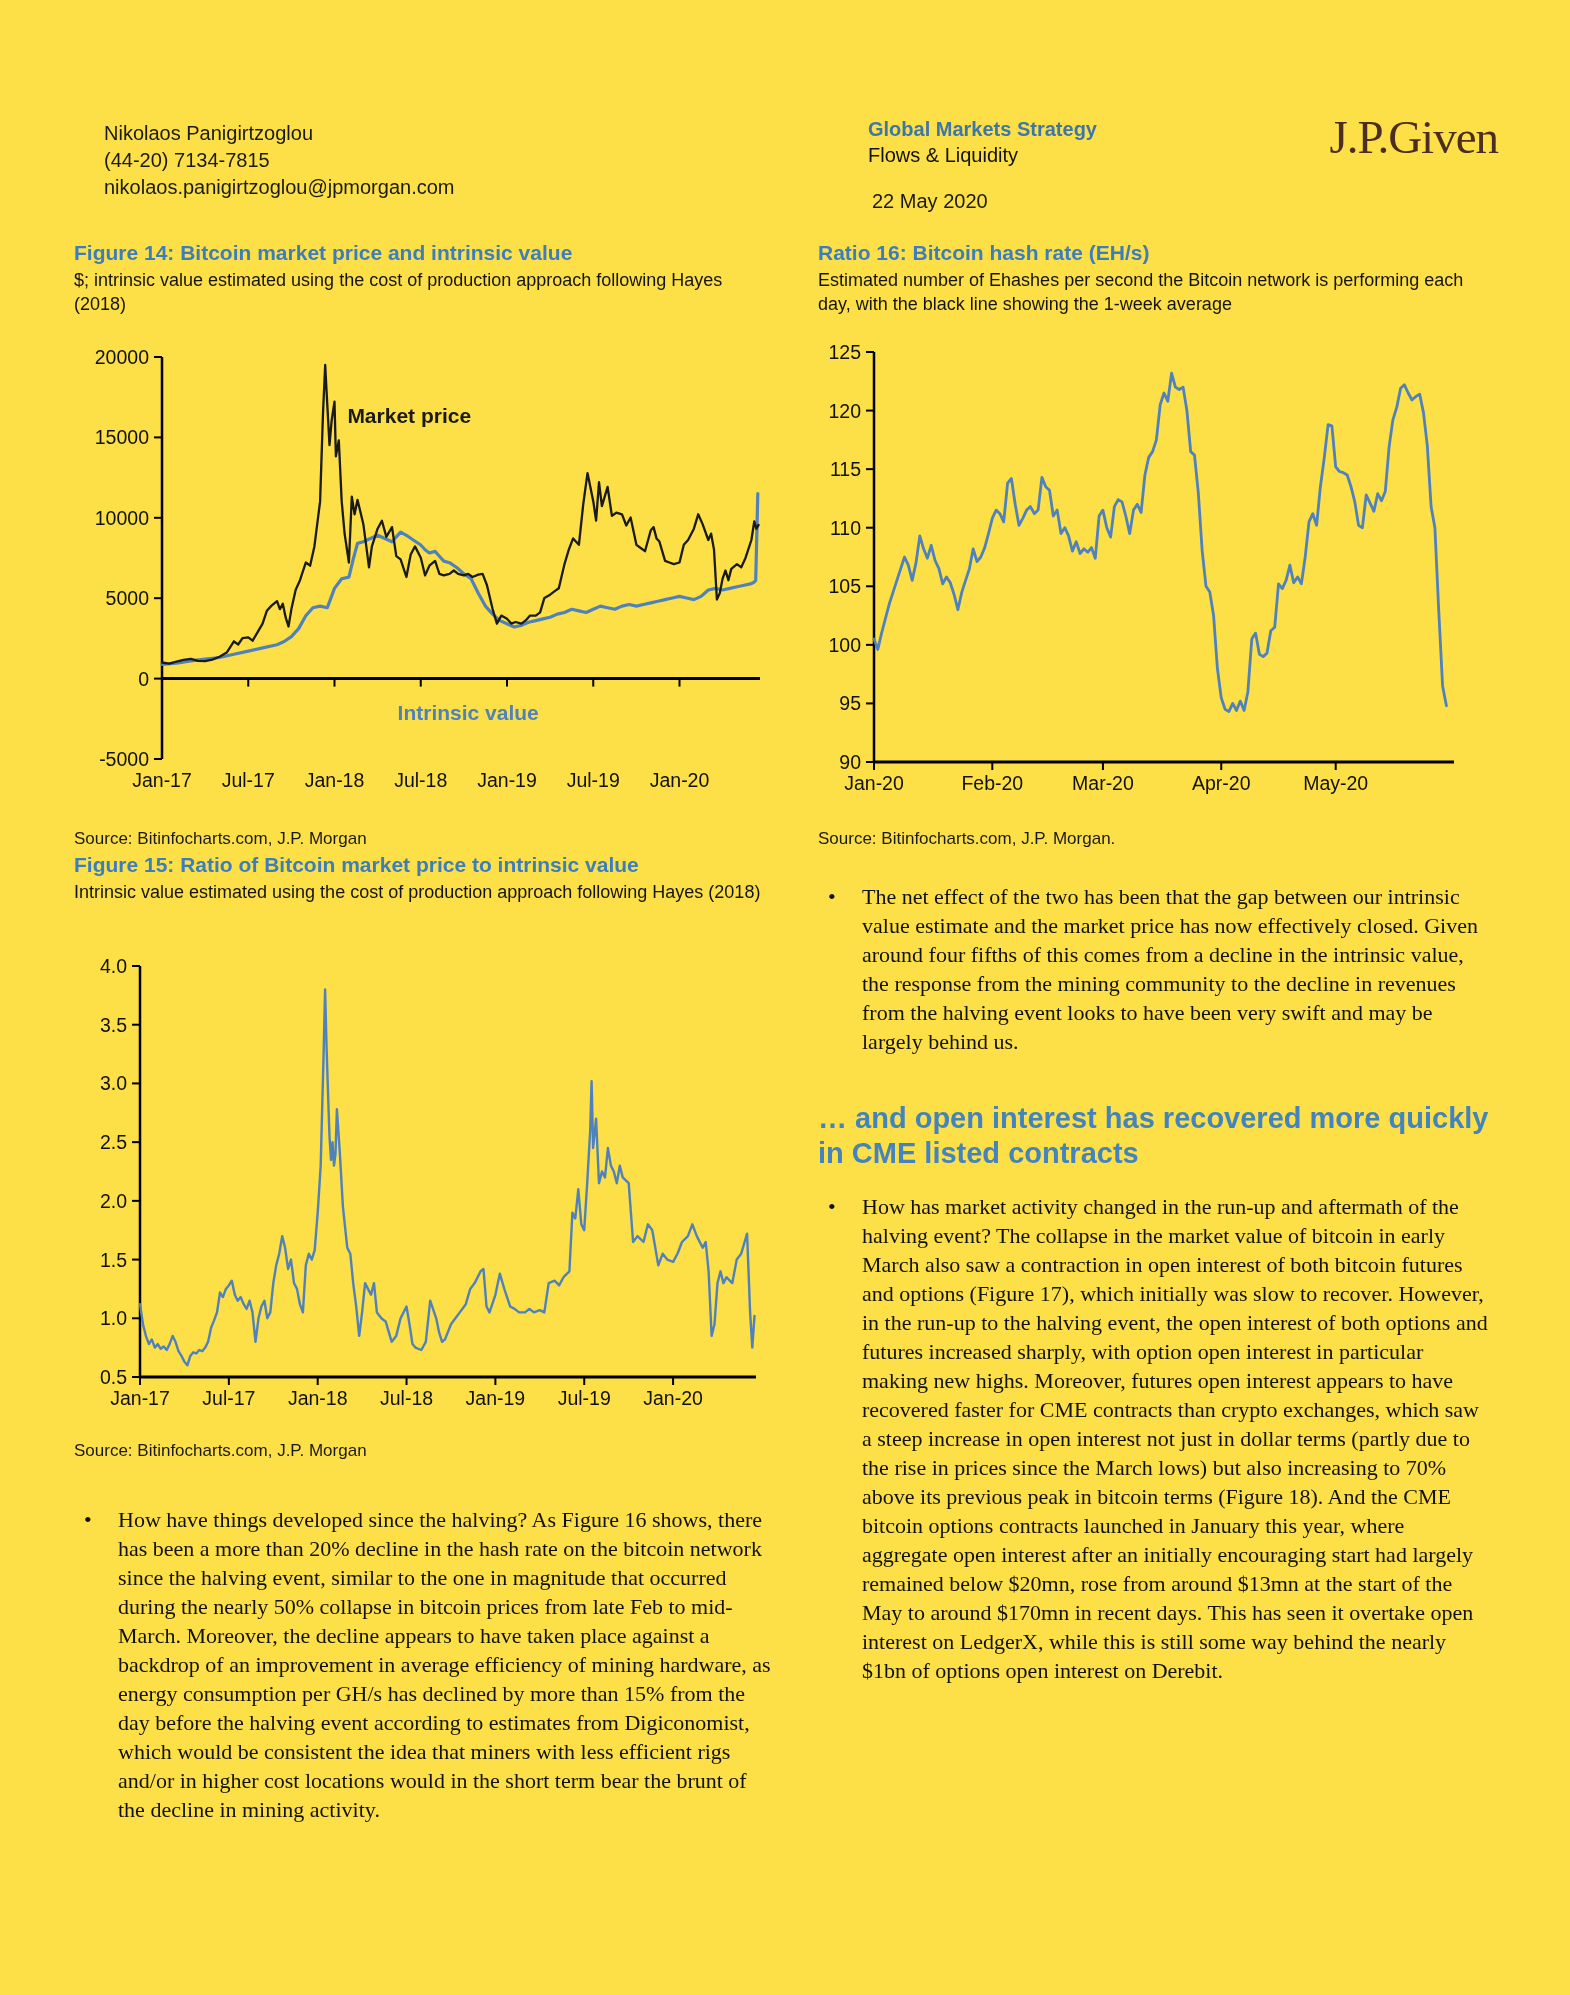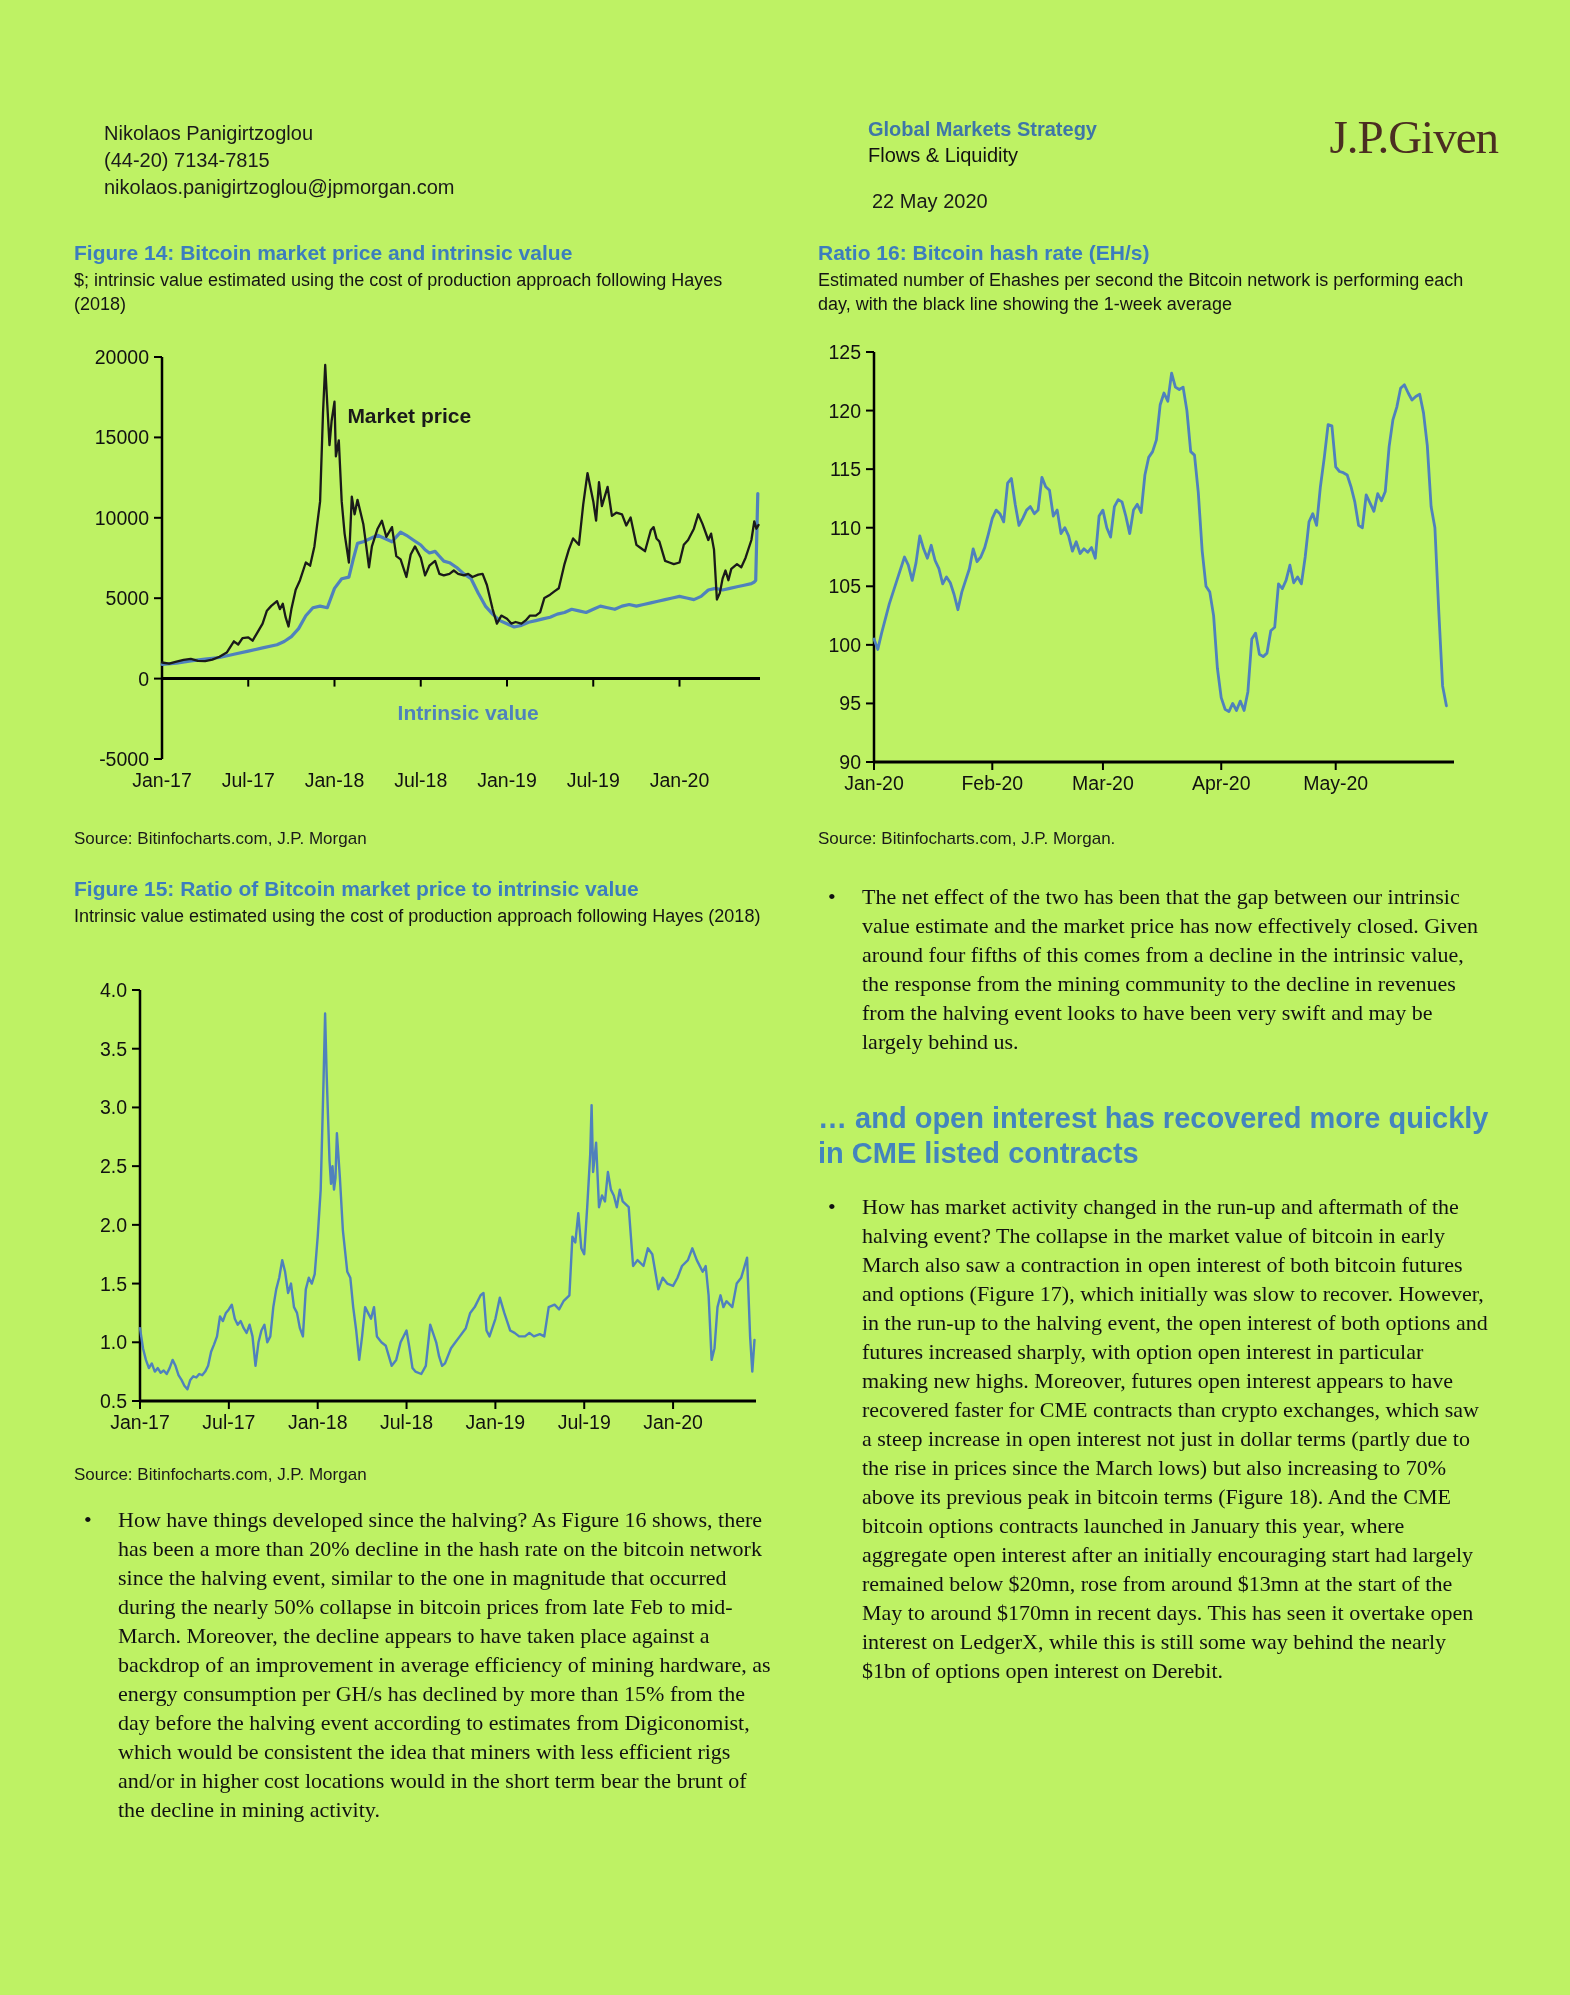--- a/index.html
+++ b/index.html
@@ -1,29 +1,29 @@
 <!DOCTYPE html>
 <html><head>
 <meta charset="utf-8">
 <style>
   html,body{margin:0;padding:0;background:#e8e8e8;}
-  .page{position:relative;width:1570px;height:1995px;background:#bef264;margin:0 auto;
+  .page{position:relative;width:1570px;height:1995px;background:#fde047;margin:0 auto;
         font-family:"Liberation Sans",sans-serif;color:#1a1a1a;overflow:hidden;}
   
   .author{position:absolute;left:104px;top:120px;font-size:20px;line-height:1.35;}
   .pubinfo{position:absolute;left:868px;top:116px;font-size:20px;line-height:1.3;}
   .pub-strategy{font-weight:bold;color:#3E76A8;}
   .pub-name{color:#111;}
   .pub-date{margin-top:20px;margin-left:4px;}
   .logo{position:absolute;left:1238px;top:110px;width:260px;text-align:right;
         font-family:"Liberation Serif",serif;font-size:47px;color:#4B2E21;letter-spacing:-1px;}
   
   .figure{position:absolute;}
   .fig14{top:240px;left:74px;width:694px;}
-  .fig15{top:876px;left:74px;width:694px;}
+  .fig15{top:852px;left:74px;width:694px;}
   .fig16{top:240px;left:818px;width:652px;}
   .fig-title{font-size:21px;font-weight:bold;color:#3C7DBE;line-height:1.25;margin:0 0 3px 0;}
   .fig-sub{font-size:18px;color:#141414;line-height:1.3;margin:0 0 6px 0;}
   .fig-src{font-size:17px;color:#1a1a1a;margin-top:2px;}
   svg.chart{display:block;}
   svg.chart text.tick{font-family:"Liberation Sans",sans-serif;font-size:19.5px;fill:#111;}
   svg.chart text.ann{font-family:"Liberation Sans",sans-serif;font-size:21px;font-weight:bold;}
   
   .bodytext{font-family:"Liberation Serif",serif;font-size:22px;line-height:29px;color:#111;}
   .left-bullets{position:absolute;top:1505px;left:74px;width:700px;}

